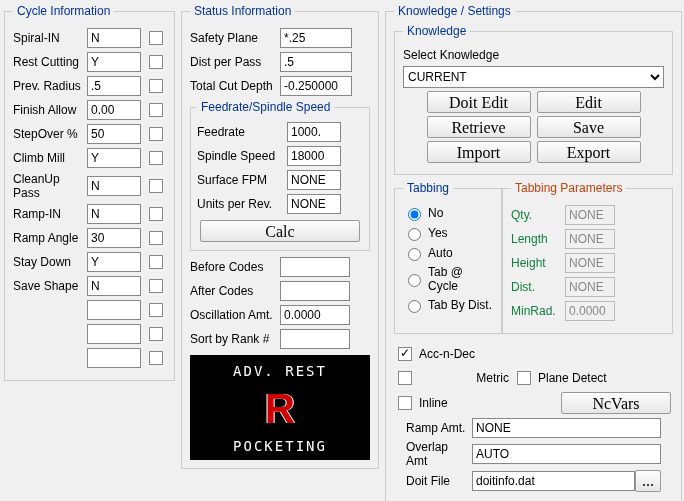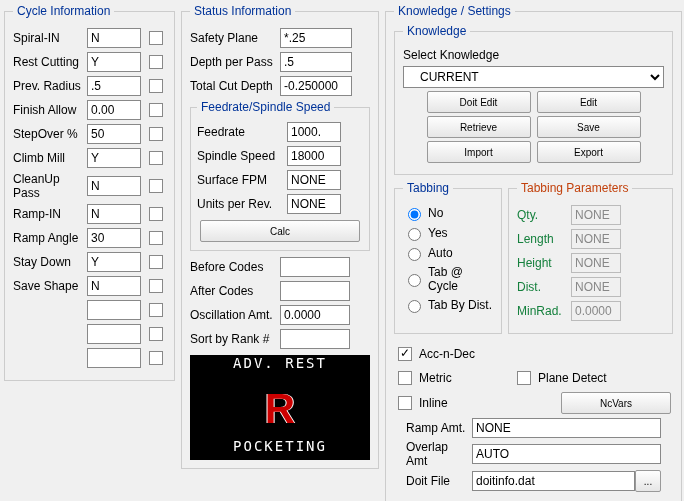--- a/index.html
+++ b/index.html
@@ -55,22 +55,22 @@
     position: relative;
   }
   input[type=checkbox]:checked::after {
     content: "✓"; position: absolute; top: -2px; left: 1px;
     font-size: 12px; color: #000;
   }
   input[type=radio] {
     width: 13px; height: 13px;
   }
   button {
-    font-family: Liberation Sans, sans-serif;
-    font-size: 10px;
+    font-family: Liberation Serif, serif;
+    font-size: 16px;
     background: linear-gradient(#fefefe, #e6e6e6);
     border: 1px solid #999;
     border-radius: 2px;
     padding: 2px 6px;
     height: 22px;
     cursor: pointer;
   }
   button.wide { width: 104px; }
   .btnrow { display: flex; gap: 6px; margin: 3px 0; justify-content: center; }
   select {
@@ -84,34 +84,34 @@
     background: #000;
     margin-top: 6px;
     position: relative;
     color: #fff;
     font-family: "Consolas", monospace;
     font-size: 14px;
     letter-spacing: 2px;
     text-align: center;
     overflow: hidden;
   }
-  .imgbox .txt1 { }
+  .imgbox .txt1 { margin-top: 8px; }
   .imgbox .r {
     position: absolute;
     top: 30px; left: 50%; transform: translateX(-50%);
     font-size: 42px; font-weight: bold;
     color: #cc0000;
     font-family: Arial, sans-serif;
     letter-spacing: 0;
     text-shadow: -1px 0 #fff, 1px 0 #fff;
   }
   .imgbox .txt2 { position: absolute; bottom: 6px; width: 100%; }
   .kns-row { display:flex; align-items:center; margin:2px 12px; }
   .kns-lbl { flex:0 0 66px; }
-  .c3-split { display:flex; gap:6px; }
+  .c3-split { display:flex; gap:0; }
 </style>
 </head>
 <body>
 
 <div class="cols">
 
   <div class="col1">
     <fieldset>
       <legend>Cycle Information</legend>
       <div id="cycle-rows">
@@ -191,21 +191,21 @@
 
   <div class="col2">
     <fieldset>
       <legend>Status Information</legend>
 
       <div class="row">
         <span class="lblw">Safety Plane</span>
         <input type="text" class="valw" value="*.25" style="">
       </div>
       <div class="row">
-        <span class="lblw">Depth per Pass</span>
+        <span class="lblw">Dist per Pass</span>
         <input type="text" class="valw" value=".5" style="">
       </div>
       <div class="row">
         <span class="lblw">Total Cut Depth</span>
         <input type="text" class="valw" value="-0.250000" style="">
       </div>
 
       <fieldset style="padding:4px 6px;">
         <legend>Feedrate/Spindle Speed</legend>
         <div class="row">
@@ -257,21 +257,21 @@
 
   <div class="col3">
     <fieldset>
       <legend>Knowledge / Settings</legend>
 
       <fieldset>
         <legend>Knowledge</legend>
         <div class="row">
             <span>Select Knowledge</span>
           </div>
-        <select style="width:100%;padding-left:12px;">
+        <select style="width:100%;">
           <option>CURRENT</option>
         </select>
         <div class="btnrow">
           <button class="wide">Doit Edit</button>
           <button class="wide">Edit</button>
         </div>
         <div class="btnrow">
           <button class="wide">Retrieve</button>
           <button class="wide">Save</button>
         </div>
@@ -330,21 +330,21 @@
             </div>
         </fieldset>
       </div>
 
       <div class="row">
         <input type="checkbox" checked="" style="">
         <span>Acc-n-Dec</span>
       </div>
       <div class="row">
         <input type="checkbox" style="">
-        <span style="width:90px;">Metric</span>
+        <span style="width:90px;text-align:right;">Metric</span>
         <input type="checkbox" style="">
         <span>Plane Detect</span>
       </div>
       <div class="row">
         <input type="checkbox" style="">
         <span style="width:90px;">Inline</span>
         <button style="width:110px;margin-left:48px;">NcVars</button>
       </div>
 
       <div class="kns-row">

